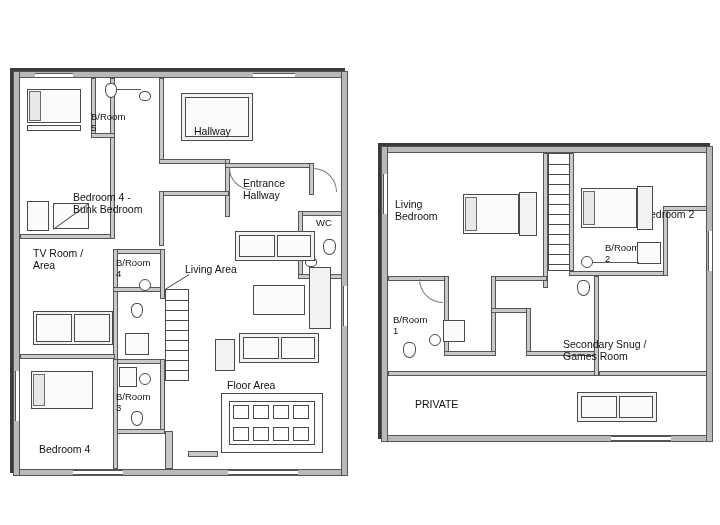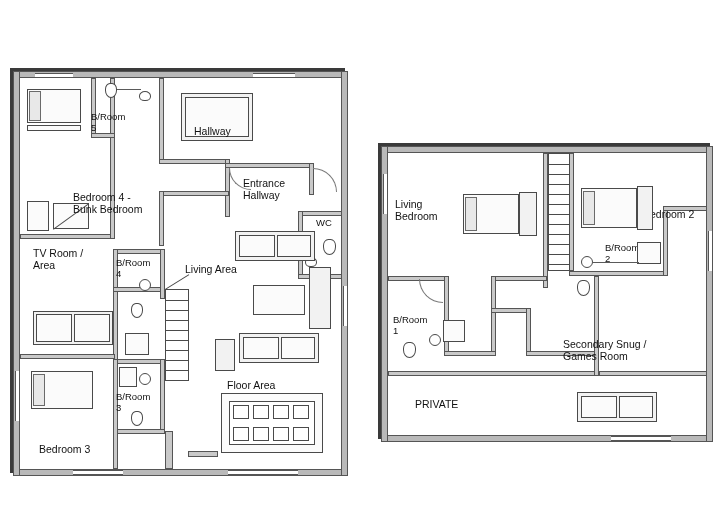--- a/index.html
+++ b/index.html
@@ -275,21 +275,21 @@
     <div class="chair" style="left:240px; top:334px; width:16px; height:14px;"></div>
     <div class="chair" style="left:260px; top:334px; width:16px; height:14px;"></div>
     <div class="chair" style="left:280px; top:334px; width:16px; height:14px;"></div>
     <div class="chair" style="left:220px; top:356px; width:16px; height:14px;"></div>
     <div class="chair" style="left:240px; top:356px; width:16px; height:14px;"></div>
     <div class="chair" style="left:260px; top:356px; width:16px; height:14px;"></div>
     <div class="chair" style="left:280px; top:356px; width:16px; height:14px;"></div>
 
     <div class="furn" style="left:18px; top:300px; width:62px; height:38px;"></div>
     <div class="bedpillow" style="left:20px; top:303px; width:12px; height:32px;"></div>
-    <div class="rlabel big" style="left:26px; top:372px;">Bedroom 3</div>
+    <div class="rlabel big" style="left:26px; top:372px;">Bedroom 4</div>
   </div>
 
 
   <div class="plan outer" id="first" style="left:378px; top:143px; width:332px; height:296px;">
 
     <div class="wall" style="left:0; top:0; width:332px; height:7px;"></div>
     <div class="wall" style="left:0; top:289px; width:332px; height:7px;"></div>
     <div class="wall" style="left:0; top:0; width:7px; height:296px;"></div>
     <div class="wall" style="left:325px; top:0; width:7px; height:296px;"></div>
 

